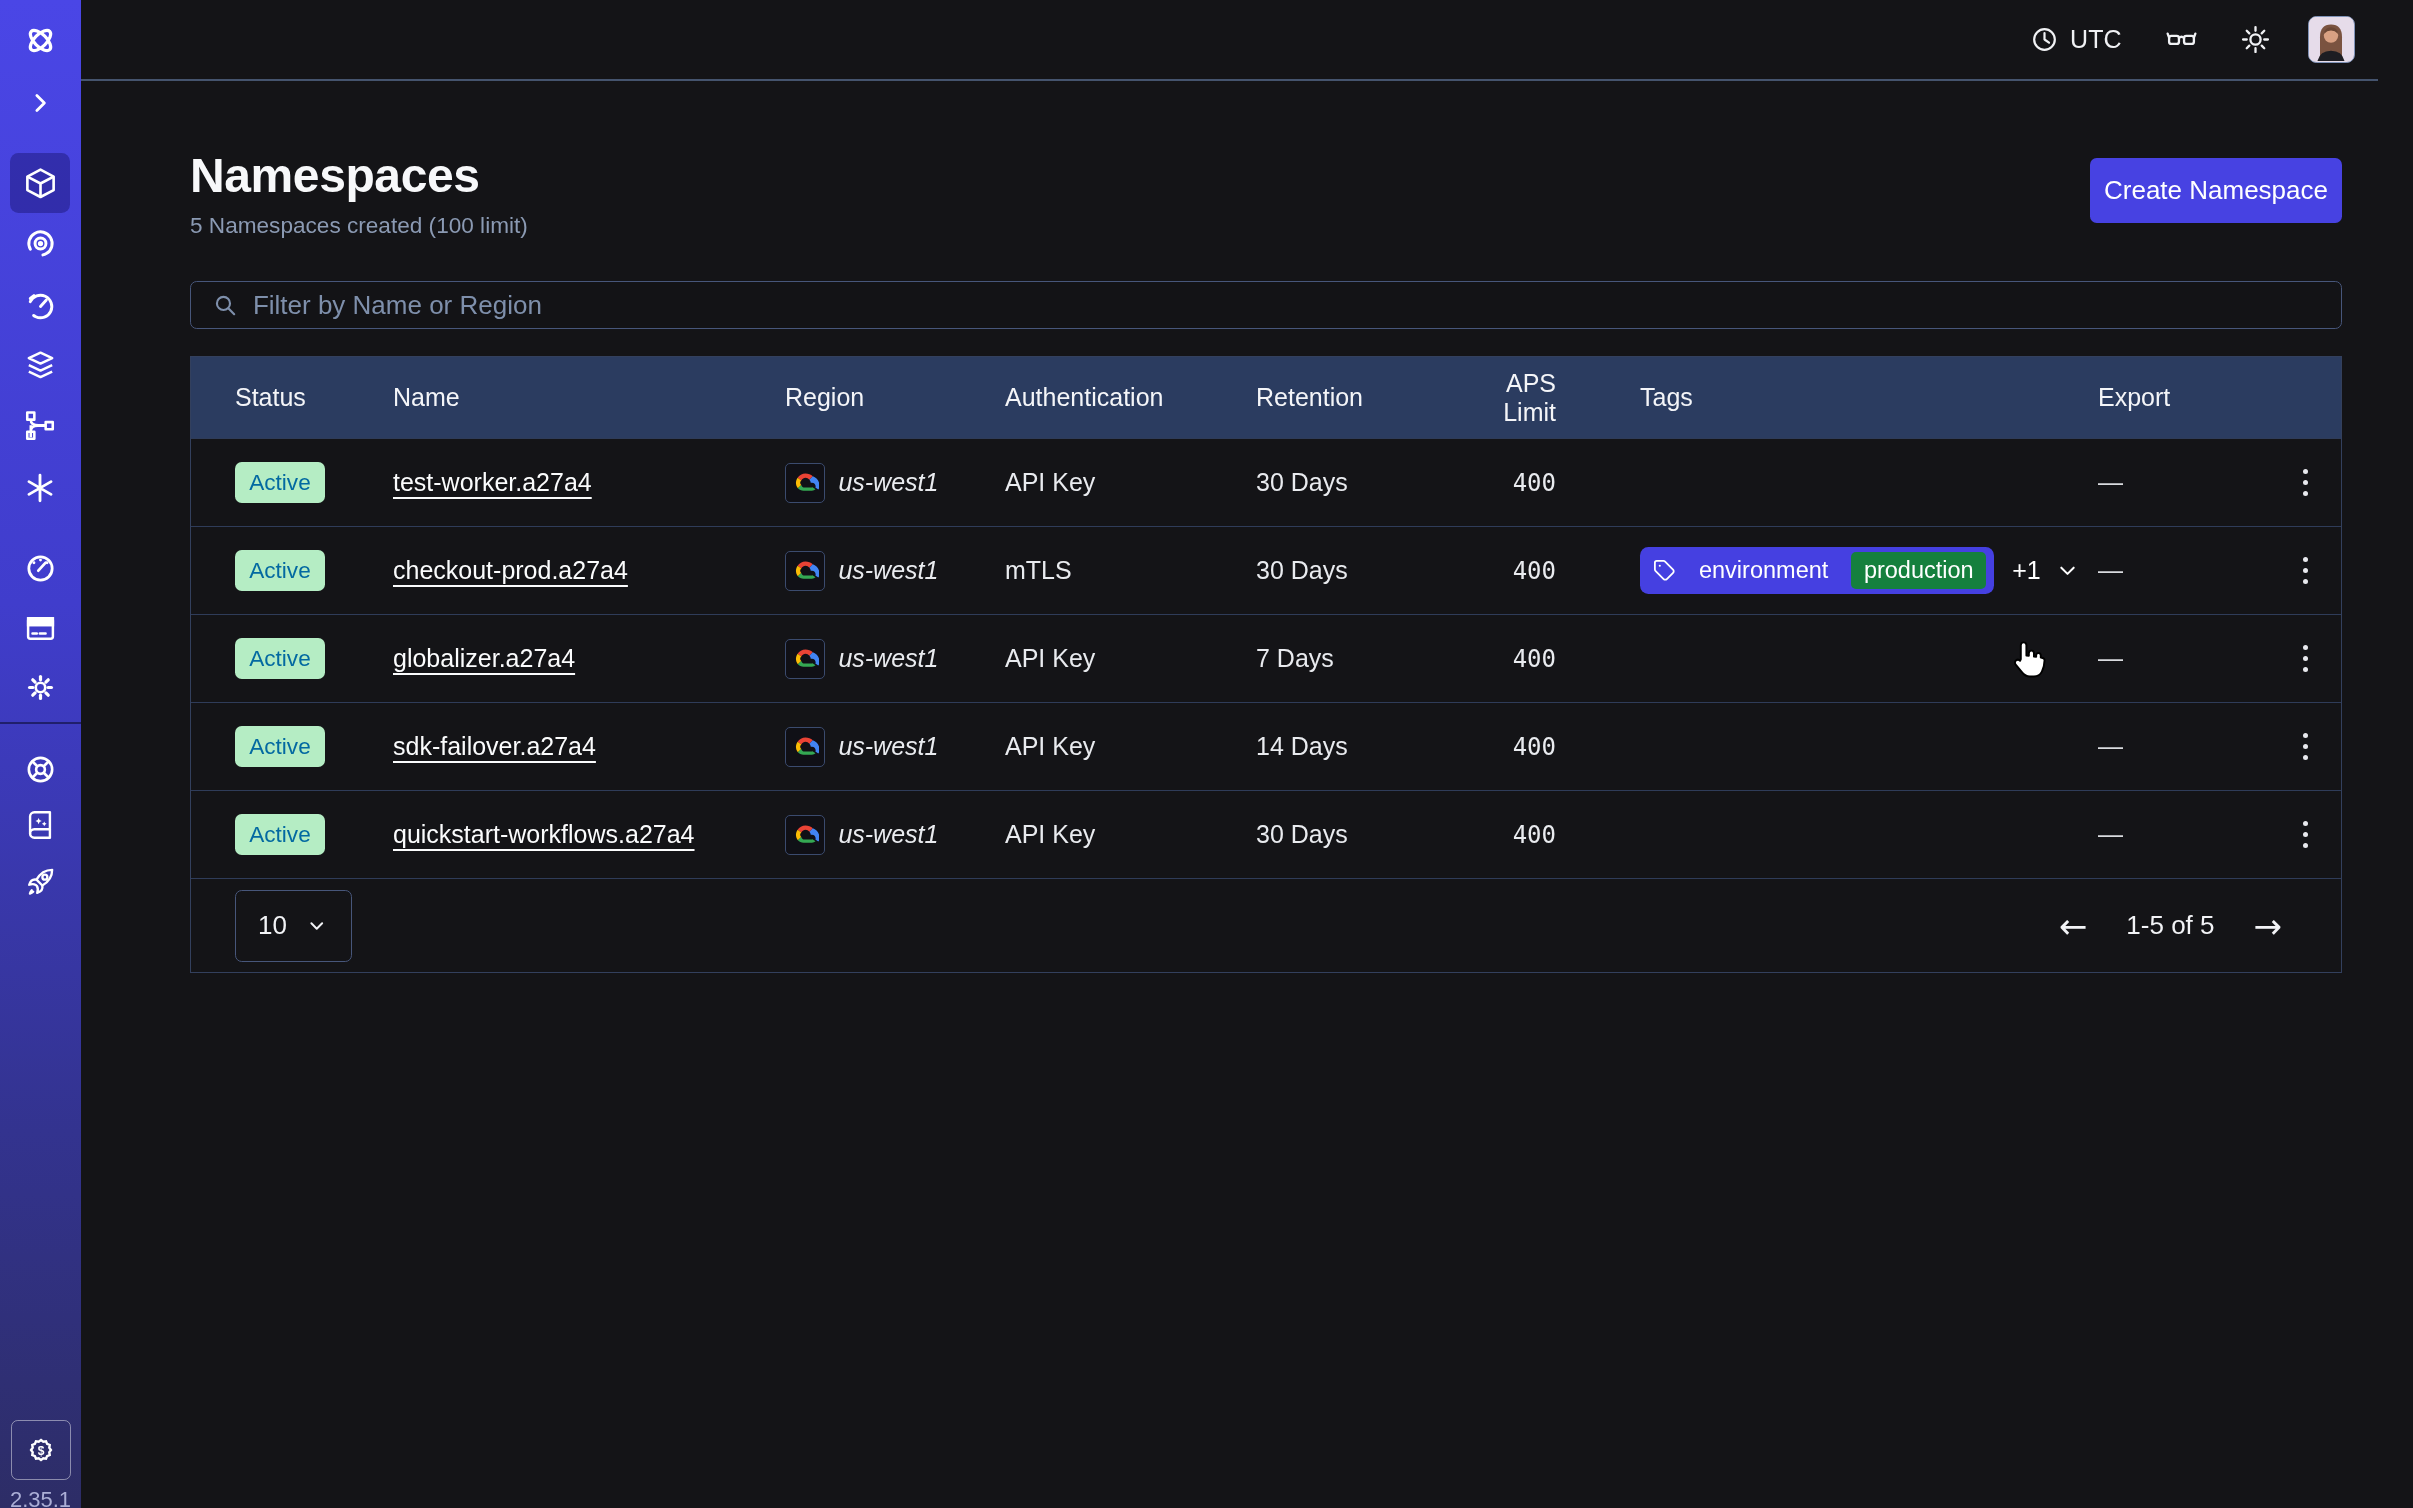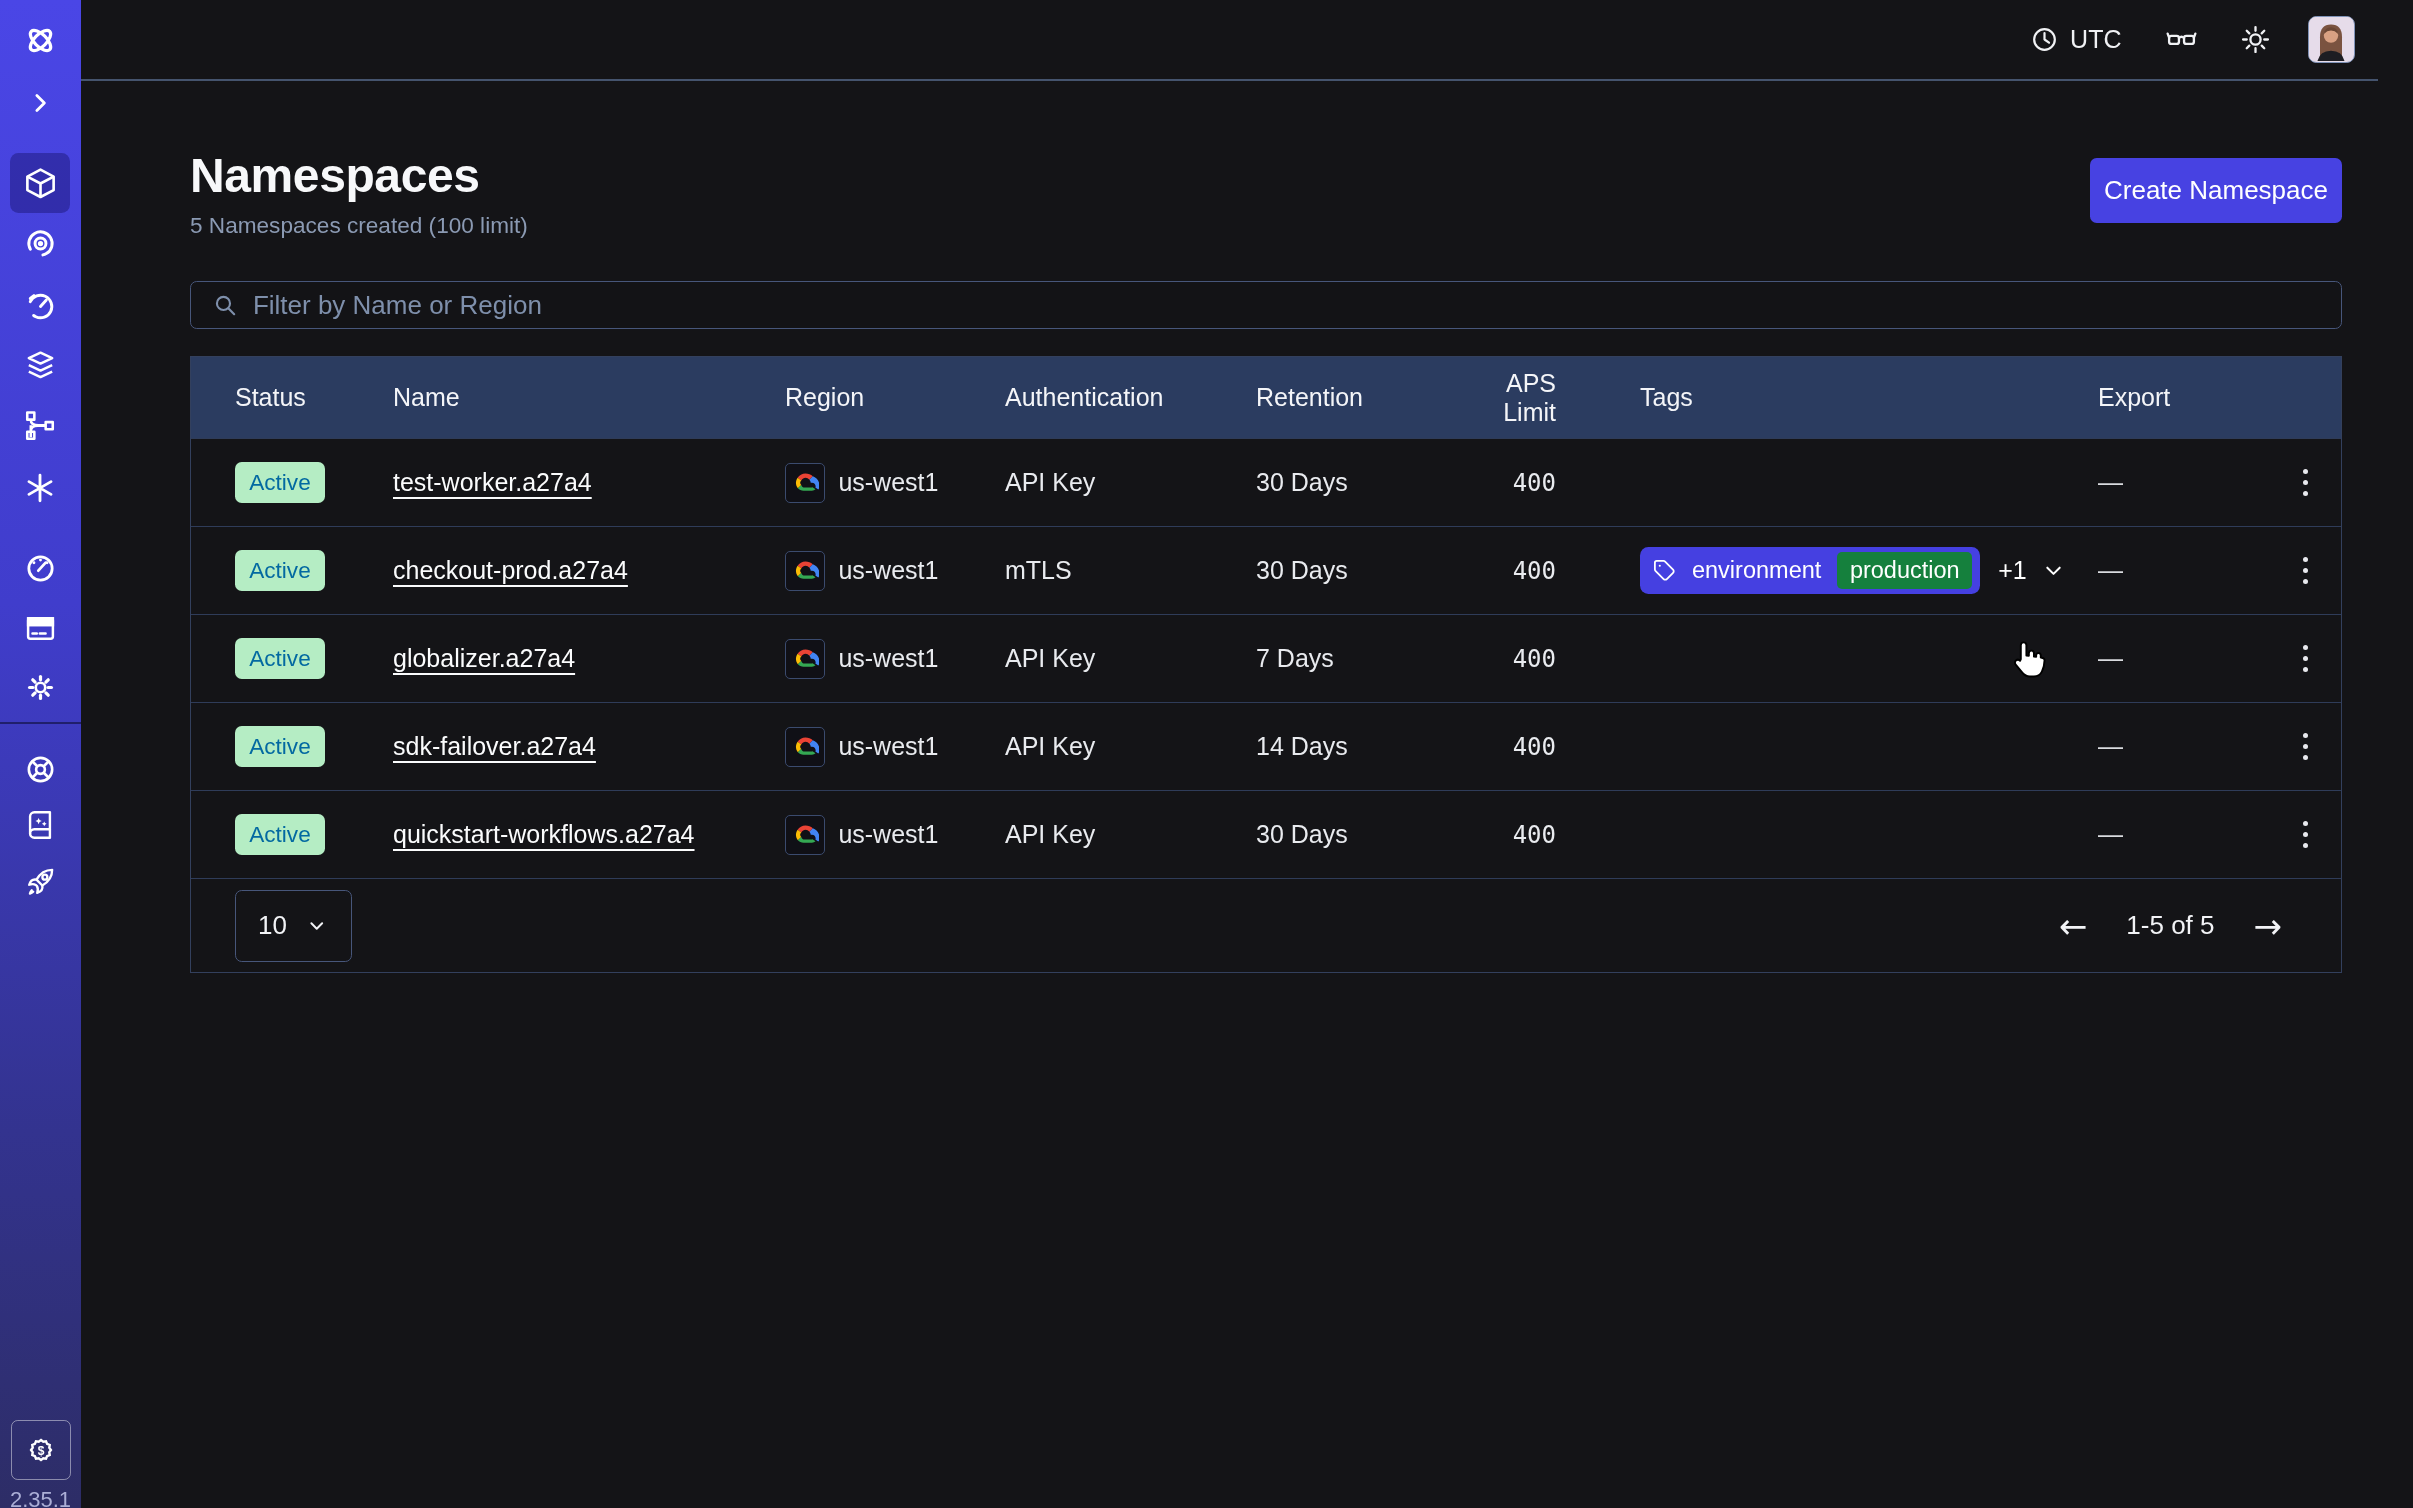--- a/index.html
+++ b/index.html
@@ -46,25 +46,25 @@
   .tgrid { display:grid; grid-template-columns:158px 392px 220px 251px 193px 191px 458px 172px 1fr;
            align-items:center; padding-left:44px; }
   .thead { background:#2b3c60; height:81px; font-size:25px; color:#f4f5f8; }
   .trow  { height:88px; border-top:0.8px solid #2f3c59; font-size:25px; color:#e9ebef; }
   .cell-aps { text-align:right; padding-right:84px; font-family:"DejaVu Sans Mono", monospace; font-size:24px; }
   .thead .cell-aps { font-family:inherit; font-size:25px; }
   .badge { display:inline-block; background:#b5edc4; color:#0369a1; font-size:22.6px;
            border-radius:6.7px; padding:7.5px 14.2px; }
   .ns-link { color:#fbfcfd; text-decoration:underline; text-underline-offset:5.9px;
              text-decoration-thickness:1.7px; cursor:pointer; }
-  .region-cell { display:flex; align-items:center; gap:13.4px; }
+  .region-cell { display:flex; align-items:center; gap:13.4px;font-style:italic; }
   .gcp-box { width:40px; height:40px; border:1.7px solid #3b4b6e; border-radius:5px; background:#101016;
              display:flex; align-items:center; justify-content:center; }
   .tags-cell { display:flex; align-items:center; }
-  .tag-pill { display:flex; align-items:center; gap:16px; background:#4540e1; border-radius:8.4px;
+  .tag-pill { display:flex; align-items:center; gap:23px; background:#4540e1; border-radius:8.4px;
               height:47px; padding:0 7.5px 0 13.4px; font-size:23.5px; color:#fff; cursor:pointer; }
   .tag-inner { background:#15803d; border-radius:5px; padding:5px 12.6px; font-size:23.5px; }
   .tag-more { margin-left:18.4px; font-size:25px; color:#fff; }
   .tag-chev { margin-left:13.4px; display:flex; cursor:pointer; }
   .dash { color:#d9dbdf; }
   .kebab { display:flex; flex-direction:column; gap:5.9px; align-items:center; justify-self:center;
            padding:8.4px; cursor:pointer; }
   .kebab i { width:5px; height:5px; border-radius:50%; background:#e8e9ee; }
 
   .tfoot { height:94px; border-top:0.8px solid #2f3c59; display:flex; align-items:center;

